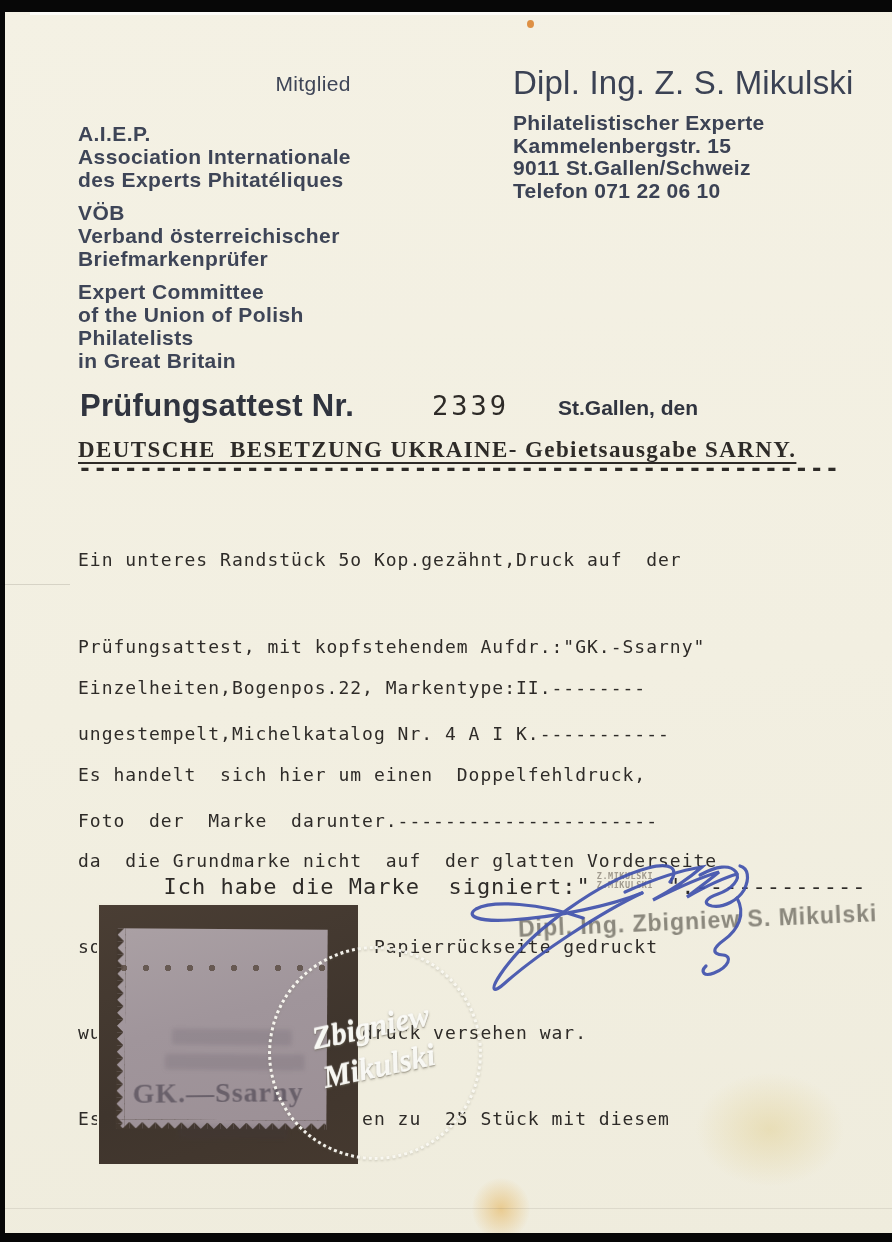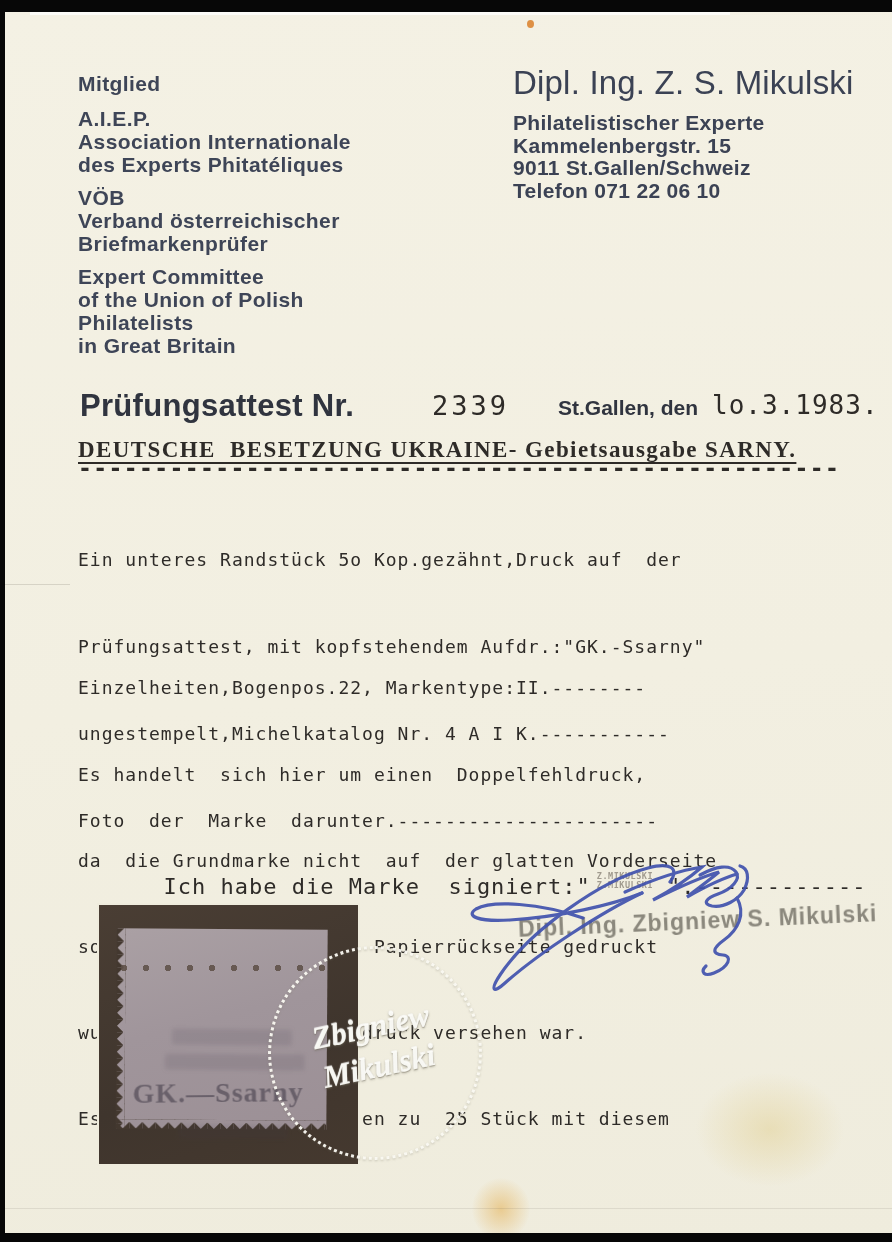--- a/index.html
+++ b/index.html
@@ -8,21 +8,21 @@
   .paper{position:absolute;left:0;top:0;right:0;bottom:0;
          background:linear-gradient(175deg,#f4f1e4 0%,#f2efe1 55%,#efecdd 100%);}
   .edge{position:absolute;background:#070707;}
   .edge-top{left:0;top:0;width:100%;height:12px;}
   .edge-bottom{left:0;bottom:0;width:100%;height:9px;}
   .edge-left{left:0;top:0;width:5px;height:100%;}
   .edge-hl{position:absolute;left:30px;top:12px;width:700px;height:3px;background:rgba(255,255,255,.75);}
 
   
   .member{position:absolute;left:78px;top:72px;color:#3e4557;}
-  .m-title{font-size:21px;font-weight:700;letter-spacing:.4px;margin-bottom:11px;}
+  .m-title{font-size:21px;font-weight:400;letter-spacing:.4px;margin-bottom:26px;text-align:right;}
   .m-group{margin-bottom:10px;}
   .m-line{font-size:21px;font-weight:700;letter-spacing:.4px;line-height:23px;}
 
   .expert{position:absolute;left:513px;top:64px;color:#3b4254;}
   .e-name{font-size:33px;font-weight:400;letter-spacing:.2px;margin-bottom:10px;}
   .e-line{font-size:21px;font-weight:700;letter-spacing:.3px;line-height:22.5px;}
 
   
   .attest{position:absolute;left:0;top:388px;width:892px;height:40px;color:#30343f;}
   .a-label{position:absolute;left:80px;top:0;font-size:31px;font-weight:700;letter-spacing:.3px;}
@@ -123,21 +123,20 @@
       <div class="e-line">Philatelistischer Experte</div>
       <div class="e-line">Kammelenbergstr. 15</div>
       <div class="e-line">9011 St.Gallen/Schweiz</div>
       <div class="e-line">Telefon 071 22 06 10</div>
     </div>
 
     <div class="attest">
       <span class="a-label">Prüfungsattest Nr.</span>
       <span class="a-number">2339</span>
       <span class="a-place">St.Gallen, den</span>
-      <span class="a-date">lo.3.1983.</span>
     </div>
     <div class="subject tw">DEUTSCHE  BESETZUNG UKRAINE- Gebietsausgabe SARNY.</div>
     <div class="subject-dashes tw">--------------------------------------------------</div>
 
     <div class="para para1 tw">
       <div>Ein unteres Randstück 5o Kop.gezähnt,Druck auf  der</div>
       <div>Prüfungsattest, mit kopfstehendem Aufdr.:"GK.-Ssarny"</div>
       <div>ungestempelt,Michelkatalog Nr. 4 A I K.-----------</div>
       <div>Foto  der  Marke  darunter.----------------------</div>
     </div>

